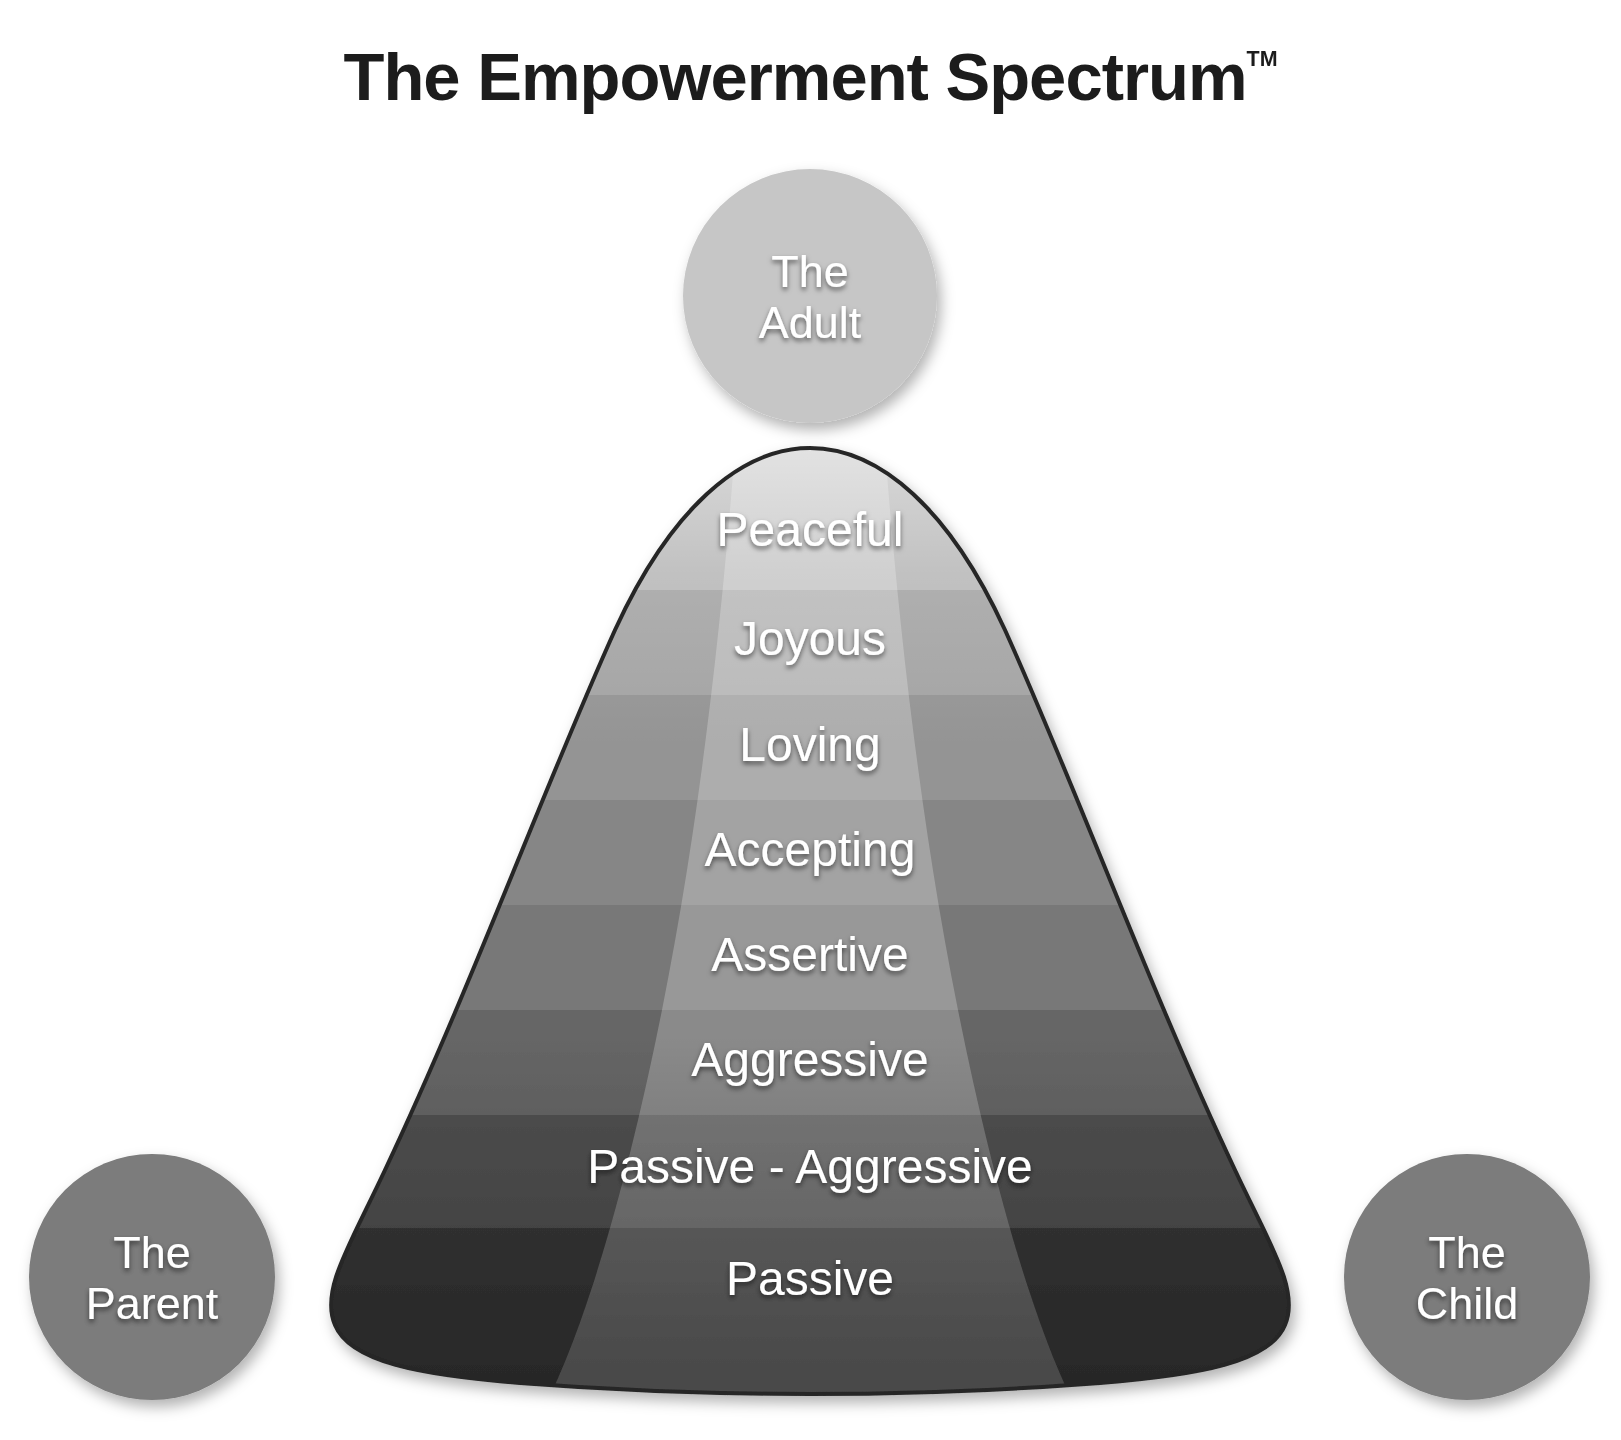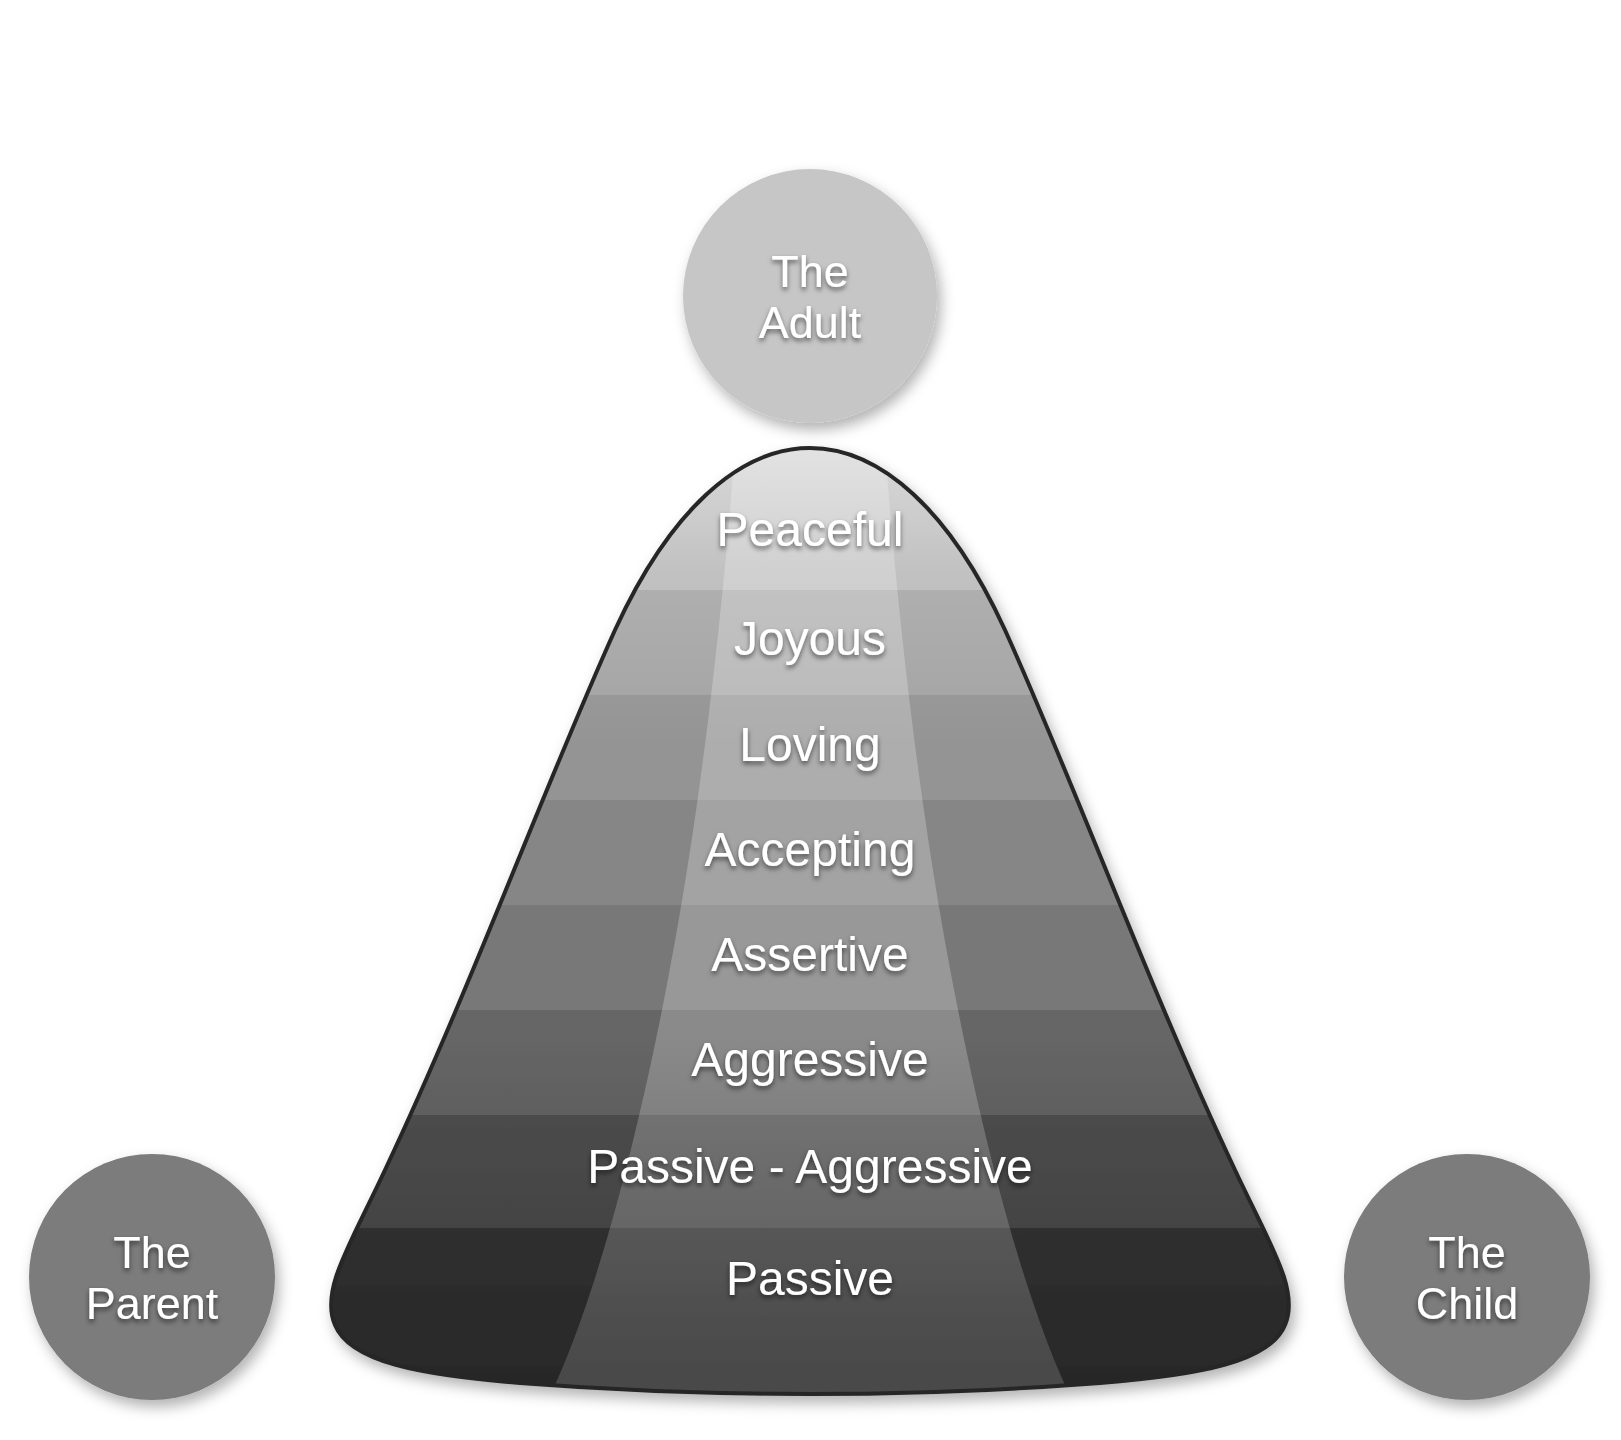--- a/index.html
+++ b/index.html
@@ -51,20 +51,21 @@
     font-size: 45px;
     font-weight: 400;
     fill: #ffffff;
   }
 </style>
 </head>
 <body>
 
 <div class="stage">
 
+  <h1 class="title"><span>The Empowerment Spectrum</span><sup>TM</sup></h1>
 
   <svg class="diagram" width="1621" height="1440" viewBox="0 0 1621 1440">
 
     <defs>
       <clipPath id="triClip">
         <path d="M 810 448
                  C 880 448 950 510 1005 630
                  C 1075 785 1150 990 1235 1170
                  C 1270 1245 1300 1290 1285 1325
                  C 1270 1362 1200 1375 1100 1383

